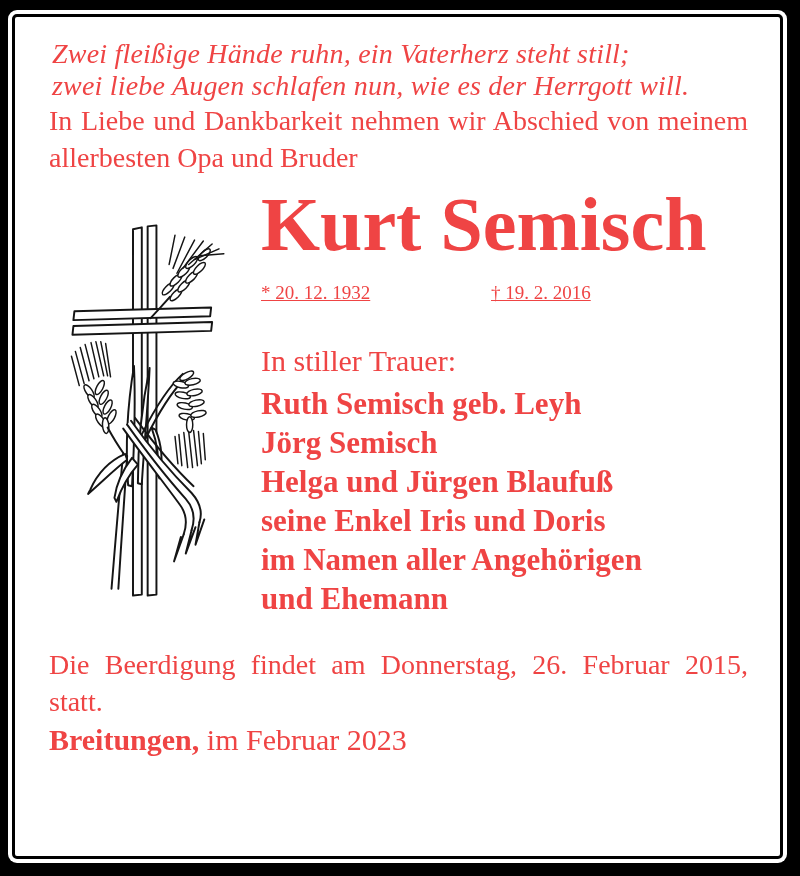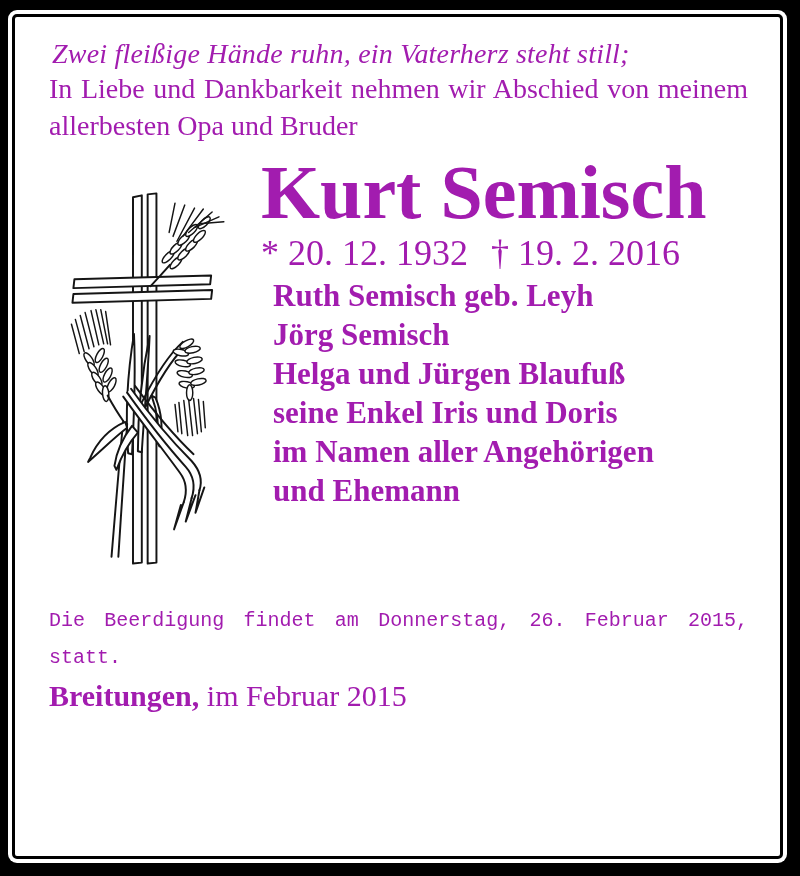--- a/index.html
+++ b/index.html
@@ -9,48 +9,49 @@
   }
   .paper {
     position: absolute; left: 8px; top: 10px; right: 13px; bottom: 13px;
     background: #ffffff; border-radius: 9px; padding: 4px; box-sizing: border-box;
   }
   .card {
     width: 100%; height: 100%; box-sizing: border-box;
     border: 3px solid #000; border-radius: 5px;
     padding: 21px 32px 0 34px;
     font-family: "Liberation Serif", serif;
-    color: #a21caf; overflow: hidden;
+    color: #ef4444; overflow: hidden;
   }
   .verse { font-style: italic; font-size: 28px; line-height: 32px; letter-spacing: 0.2px; padding-left: 3px; }
   .intro { font-size: 28px; line-height: 37px; }
   .jline { text-align: justify; text-align-last: justify; }
   .middle { display: flex; margin-top: 8px; }
   .art { width: 212px; flex: none; }
   .art svg { display: block; margin-top: 16px; }
   .rcol { flex: 1; min-width: 0; }
   .name { font-weight: bold; font-size: 76px; line-height: 80px; white-space: nowrap; }
-  .dates { display: flex; margin-top: 4px; font-size: 36px; line-height: 34px; }
+  .dates { display: flex; margin-top: 12px; font-size: 19px; line-height: 34px; text-decoration: underline; }
   .birth { width: 230px; flex: none; }
   .mlabel { margin-top: 34px; font-size: 30px; line-height: 34px; }
   .mourners { margin-top: 6px; }
-  .mourner { font-size: 31px; font-weight: bold; line-height: 39px; white-space: nowrap; margin-left: 12px; }
-  .funeral { margin-top: 14px; font-size: 20px; line-height: 37px; font-family: Liberation Mono, monospace; }
+  .mourner { font-size: 31px; font-weight: bold; line-height: 39px; white-space: nowrap; }
+  .funeral { margin-top: 26px; font-size: 28px; line-height: 37px; }
   .closing { margin-top: 3px; font-size: 30px; line-height: 34px; }
   .closing .place { font-weight: bold; }
 </style>
 </head>
 <body>
 
 <div class="page">
   <div class="paper">
     <div class="card">
 
       <div class="verse">
         <div>Zwei fleißige Hände ruhn, ein Vaterherz steht still;</div>
+        <div>zwei liebe Augen schlafen nun, wie es der Herrgott will.</div>
       </div>
 
       <div class="intro">
         <div class="jline">In Liebe und Dankbarkeit nehmen wir Abschied von meinem</div>
         <div>allerbesten Opa und Bruder</div>
       </div>
 
       <div class="middle">
         <div class="art">
           <svg width="210" height="420" viewBox="0 0 215 430" aria-hidden="true">
@@ -158,36 +159,37 @@
             </g>
           </svg>
         </div>
 
         <div class="rcol">
           <div class="name">Kurt Semisch</div>
           <div class="dates">
             <span class="birth">* 20. 12. 1932</span>
             <span class="death">† 19. 2. 2016</span>
           </div>
+          <div class="mlabel">In stiller Trauer:</div>
           <div class="mourners">
             <div class="mourner">Ruth Semisch geb. Leyh</div>
             <div class="mourner">Jörg Semisch</div>
             <div class="mourner">Helga und Jürgen Blaufuß</div>
             <div class="mourner">seine Enkel Iris und Doris</div>
             <div class="mourner">im Namen aller Angehörigen</div>
             <div class="mourner">und Ehemann</div>
           </div>
         </div>
       </div>
 
       <div class="funeral">
         <div class="jline">Die Beerdigung findet am Donnerstag, 26. Februar 2015,</div>
         <div>statt.</div>
       </div>
 
       <div class="closing">
         <span class="place">Breitungen,</span>
-        <span>im Februar 2015</span>
+        <span>im Februar 2023</span>
       </div>
 
     </div>
   </div>
 </div>
 
 </body></html>

